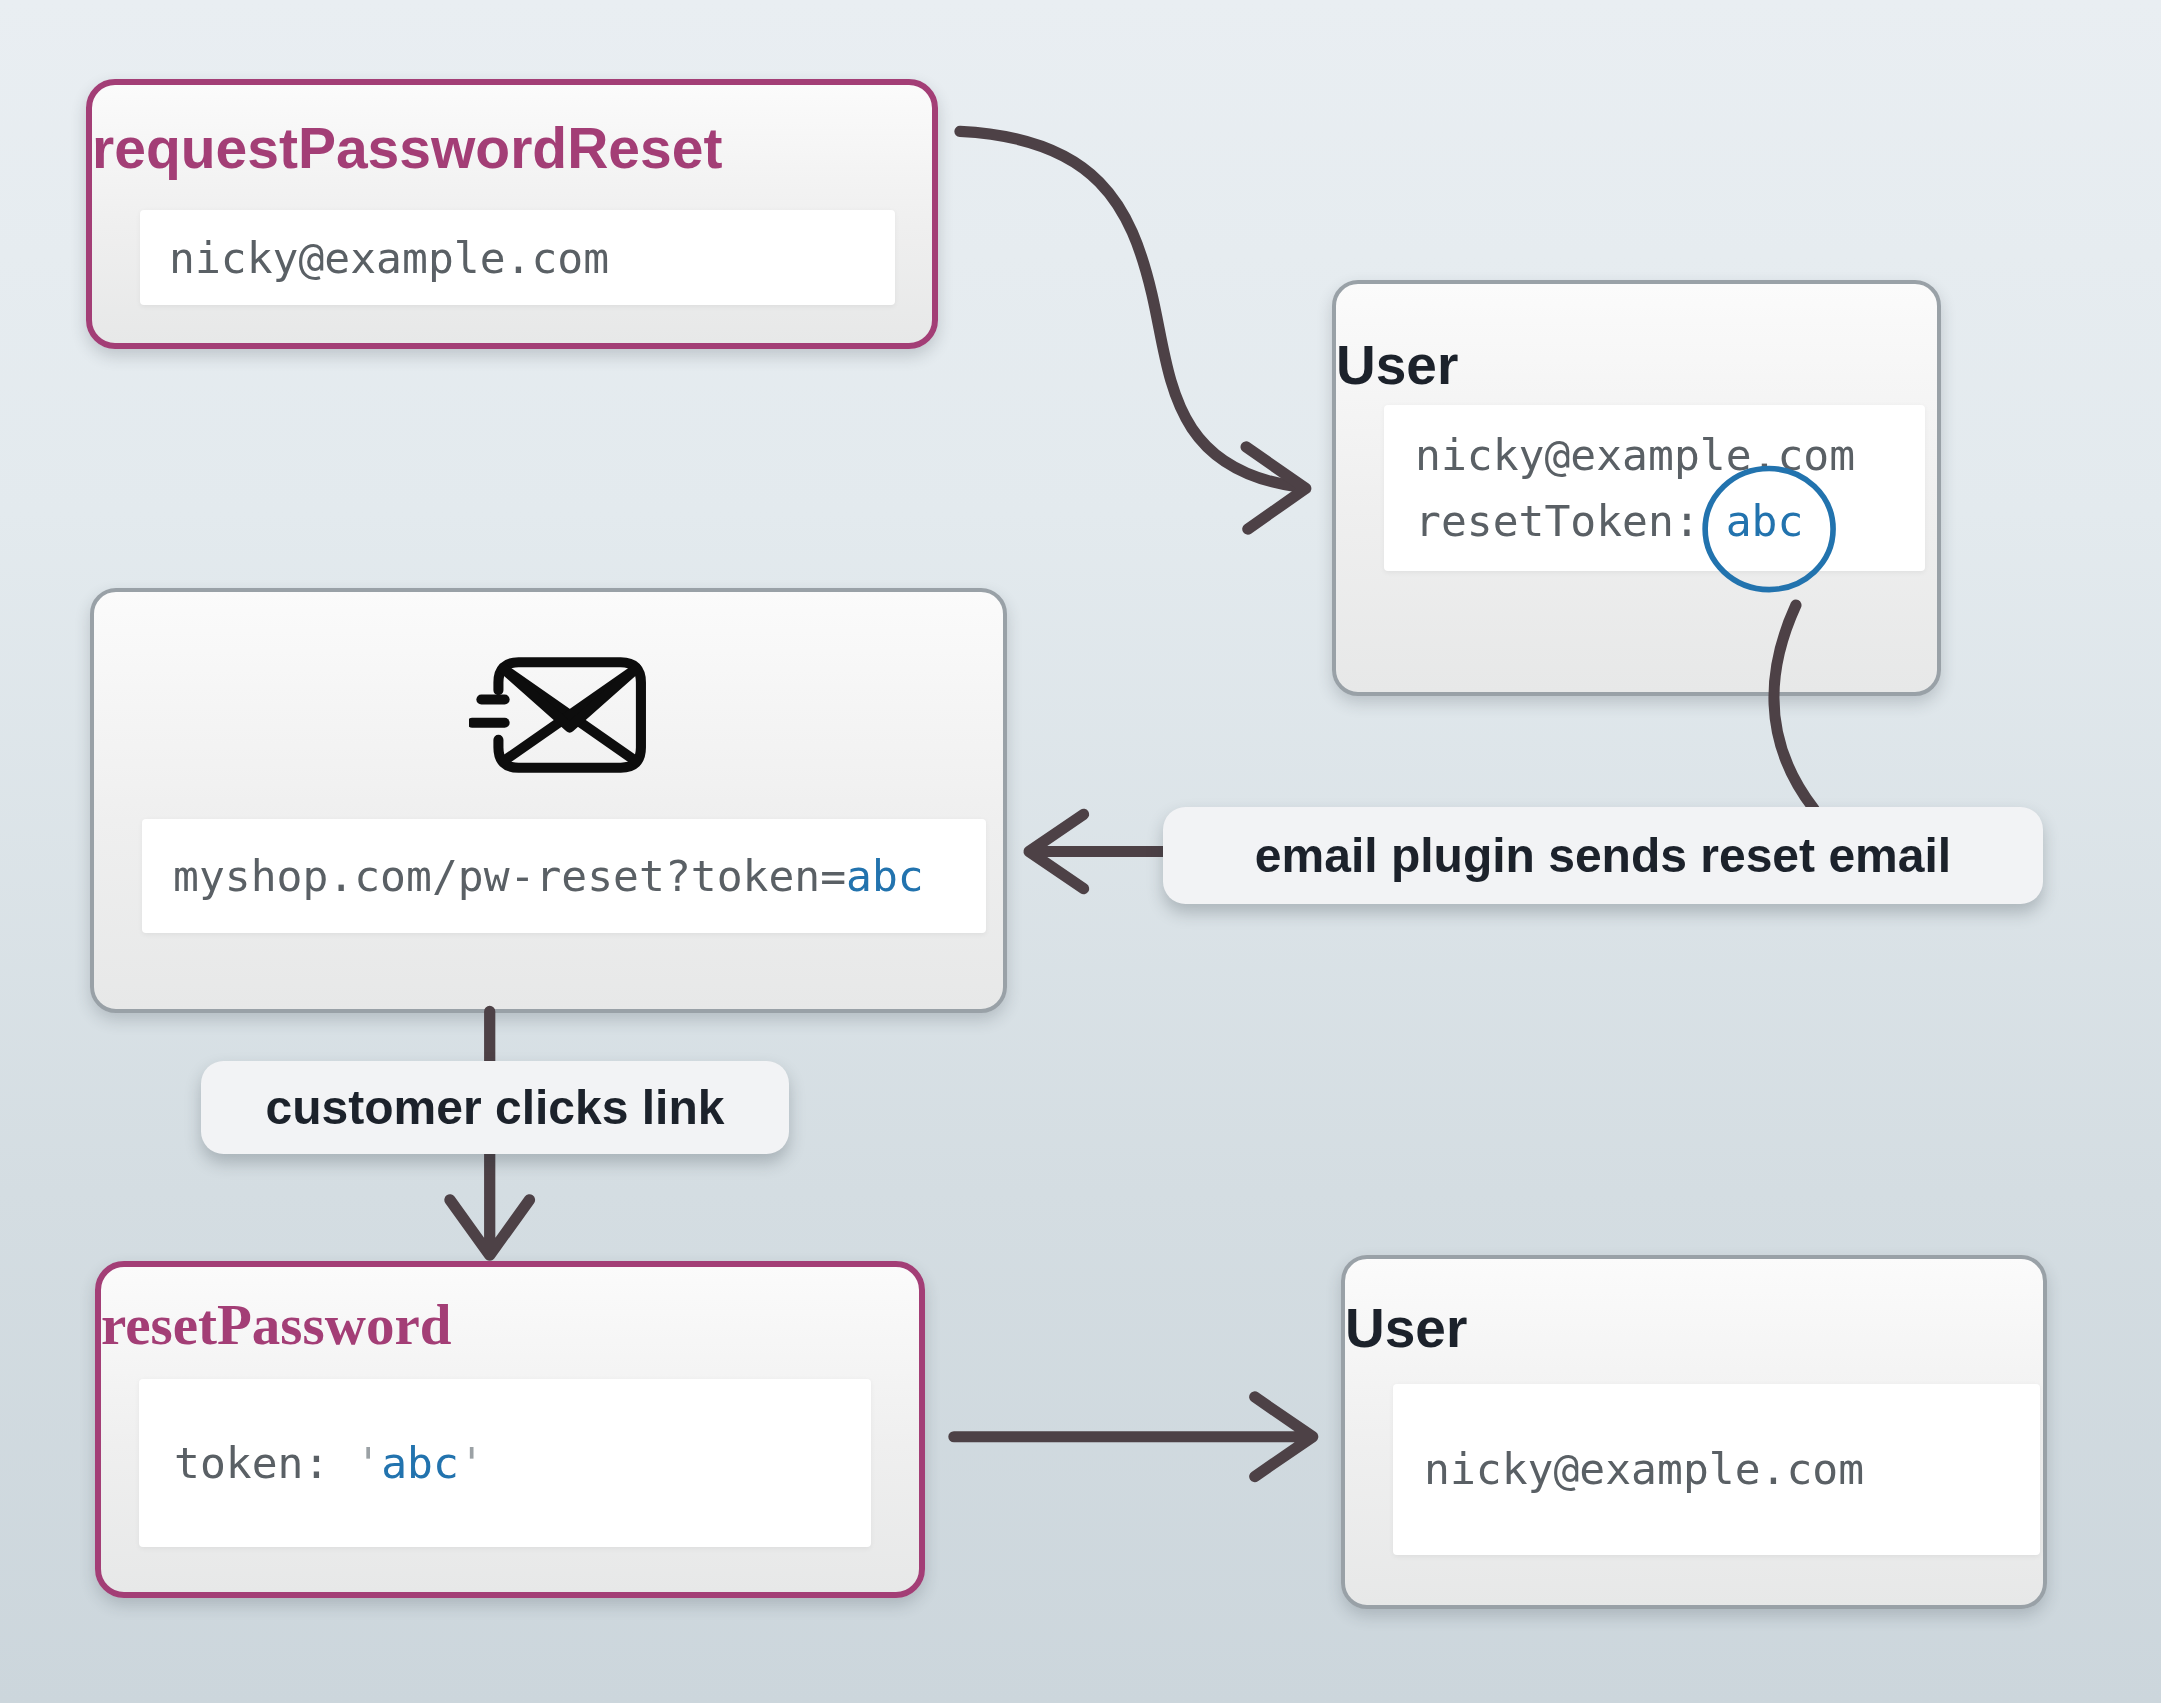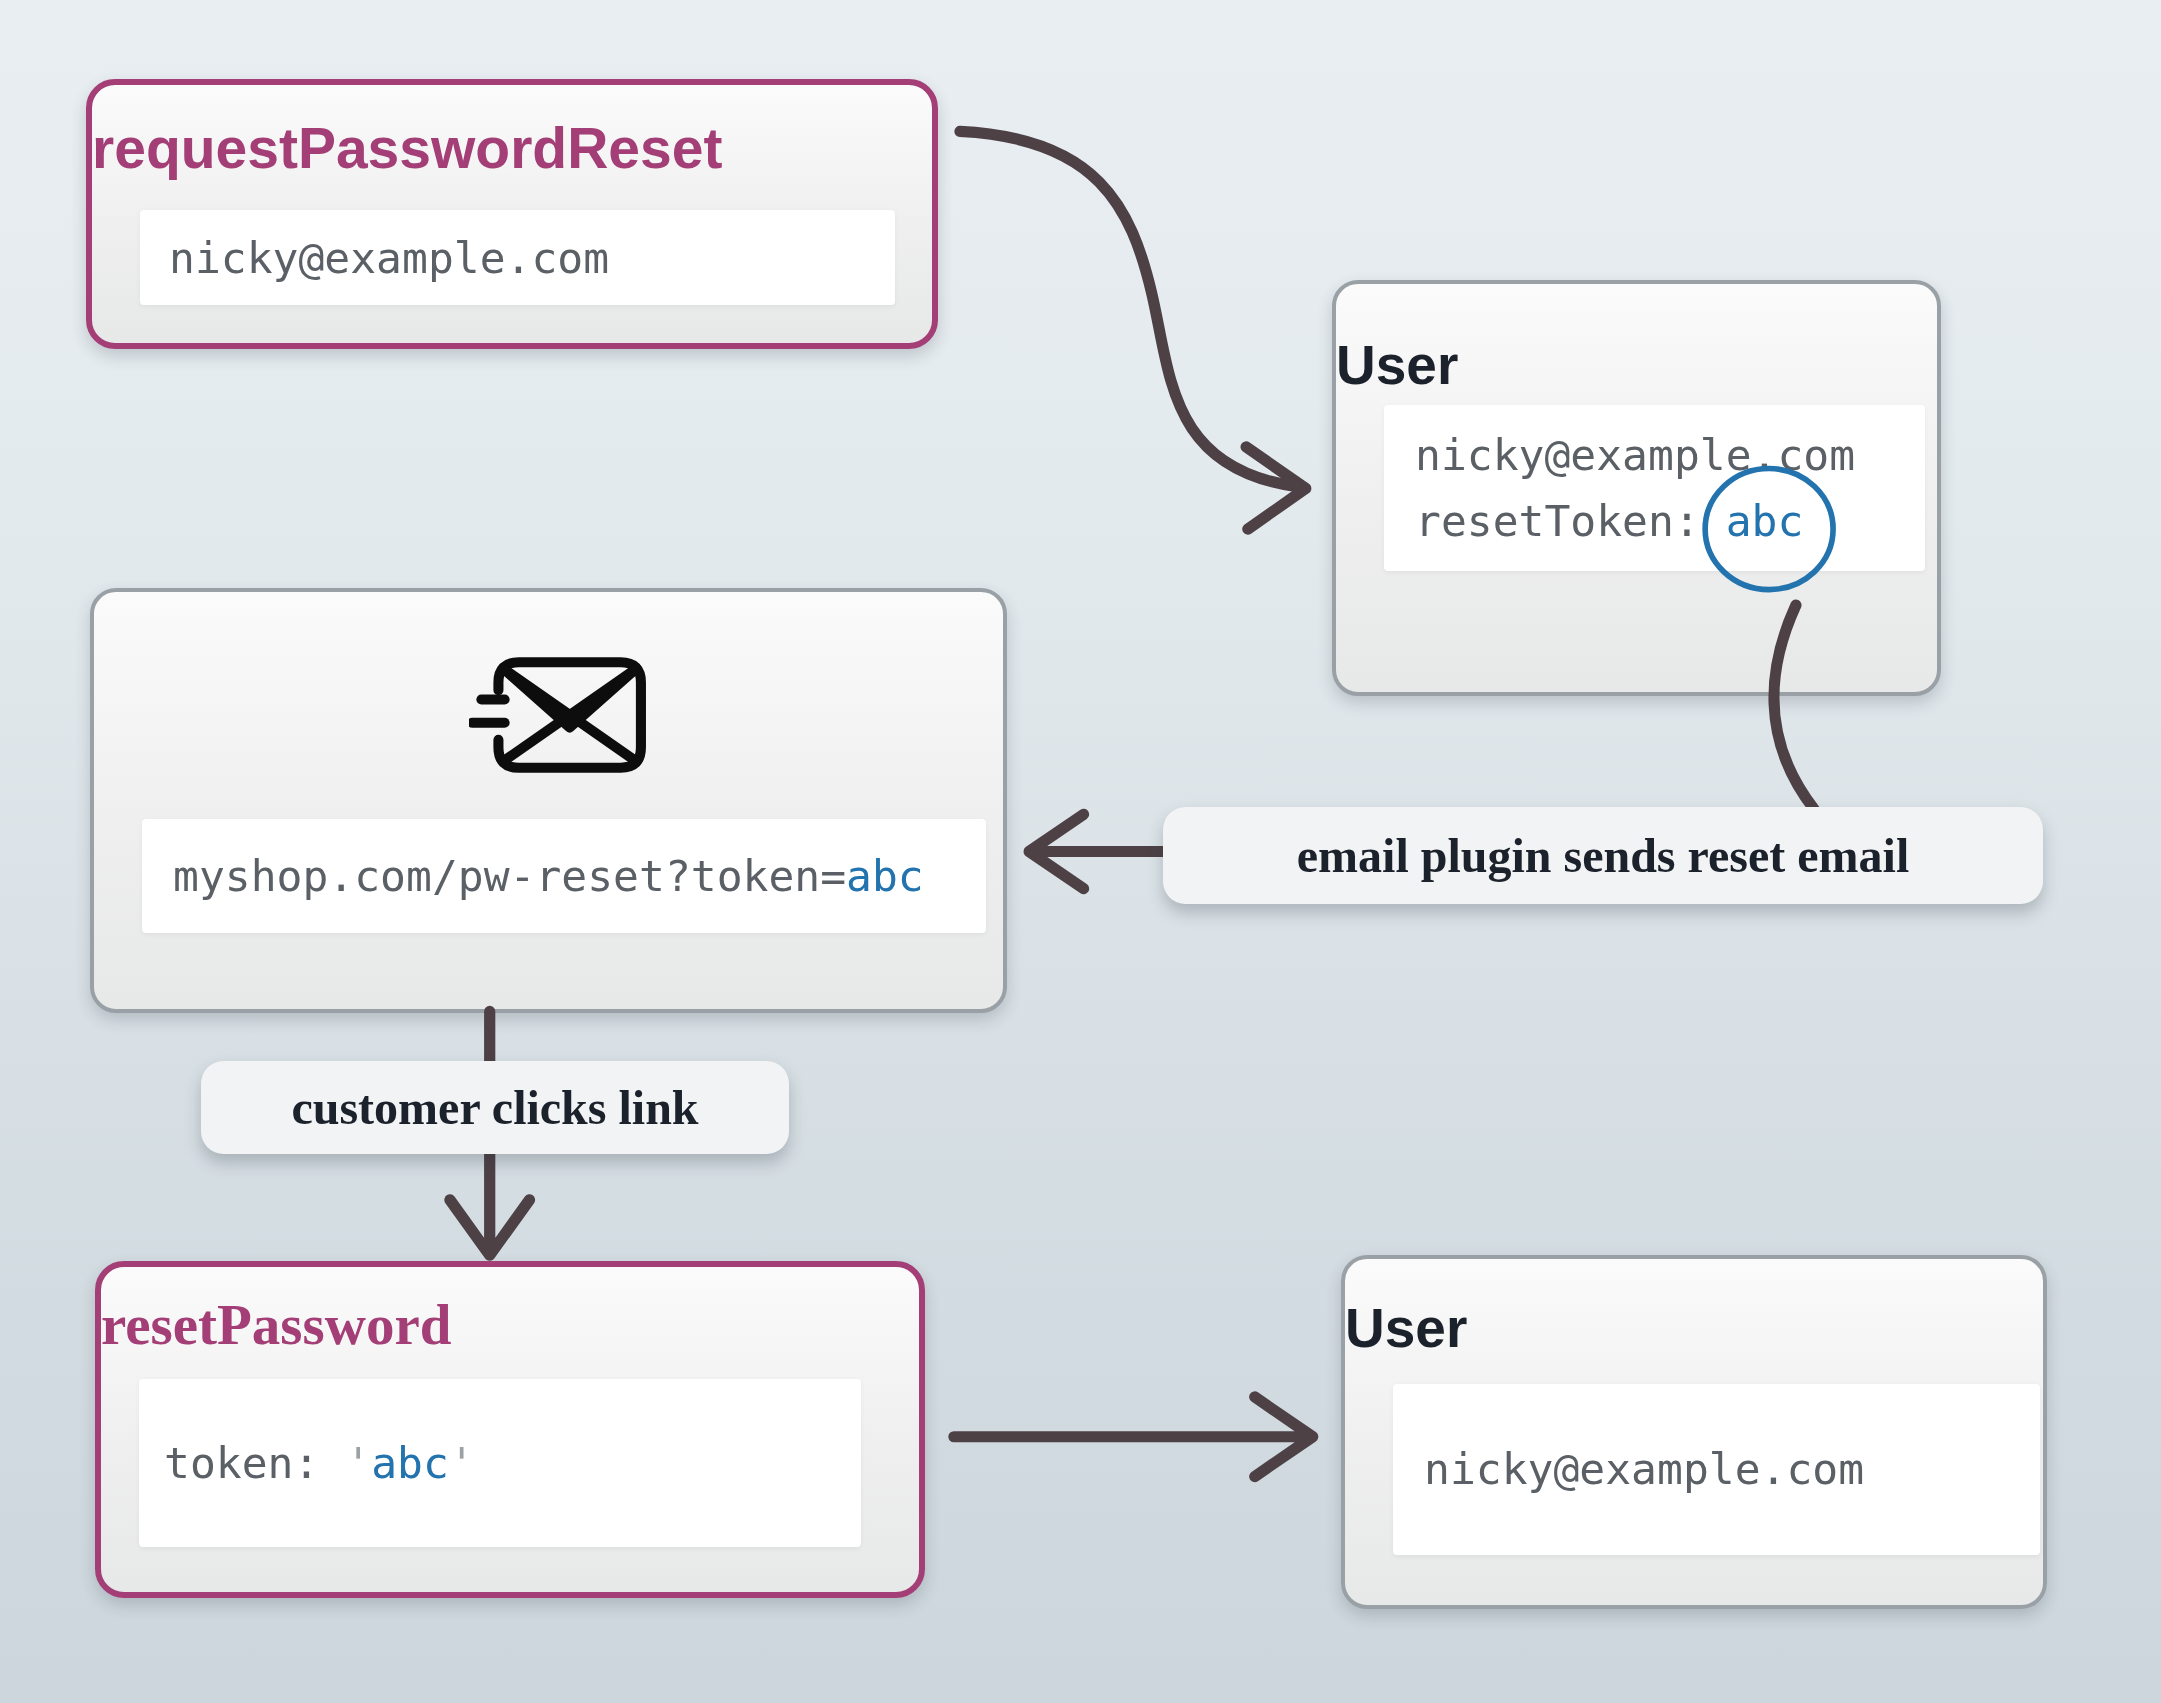--- a/index.html
+++ b/index.html
@@ -28,21 +28,21 @@
     display:flex;flex-direction:column;justify-content:center;
     white-space:nowrap;overflow:hidden;
   }
   .blue{color:#2273ae;}
   .green{color:#1e9c29;}
   .quote{color:#9ba1a5;}
   .pill{
     position:absolute;z-index:3;background:#f2f3f5;border-radius:22.5px;
     box-shadow:0 8.6px 15.6px rgba(40,50,60,.25);
     display:flex;align-items:center;justify-content:center;
-    font-weight:bold;font-size:48px;color:#1c222b;white-space:nowrap;font-family:Liberation Serif, serif;
+    font-weight:bold;font-size:48px;color:#1c222b;white-space:nowrap;
   }
   .overlay{position:absolute;left:0;top:0;z-index:2;pointer-events:none;}
   .arrow{stroke:#4d4146;stroke-width:13;fill:none;stroke-linecap:round;stroke-linejoin:round;}
   .envelope-wrap{position:absolute;}
   .env{stroke:#0d0d0d;stroke-width:13;fill:none;stroke-linecap:round;stroke-linejoin:round;}
 </style>
 </head>
 <body>
 
 <div class="canvas">
@@ -74,21 +74,21 @@
       </svg>
     </div>
     <div class="field" style="left:48px;top:227px;width:813px;height:114px;padding-left:31px;flex-direction:row;align-items:center;justify-content:flex-start;">
       <span>myshop.com/pw-reset?token=</span>
         <span class="blue">abc</span>
     </div>
   </div>
 
   <div class="node magenta" style="left:95px;top:1261px;width:830px;height:337px;">
     <div class="node-title title-magenta" style="top:29px;font-family:Liberation Serif, serif;">resetPassword</div>
-    <div class="field" style="left:38px;top:112px;width:697px;height:168px;padding-left:25px;line-height:67px;">
+    <div class="field" style="left:38px;top:112px;width:697px;height:168px;padding-left:35px;line-height:67px;">
       <span><span>token:</span><span> </span><span class="quote">'</span><span class="blue">abc</span><span class="quote">'</span></span>
     </div>
   </div>
 
   <div class="node gray" style="left:1341px;top:1255px;width:706px;height:354px;">
     <div class="node-title title-dark" style="top:42px;">User</div>
     <div class="field" style="left:48px;top:125px;width:616px;height:171px;padding-left:31px;line-height:67px;">
       <span>nicky@example.com</span>
     </div>
   </div>

